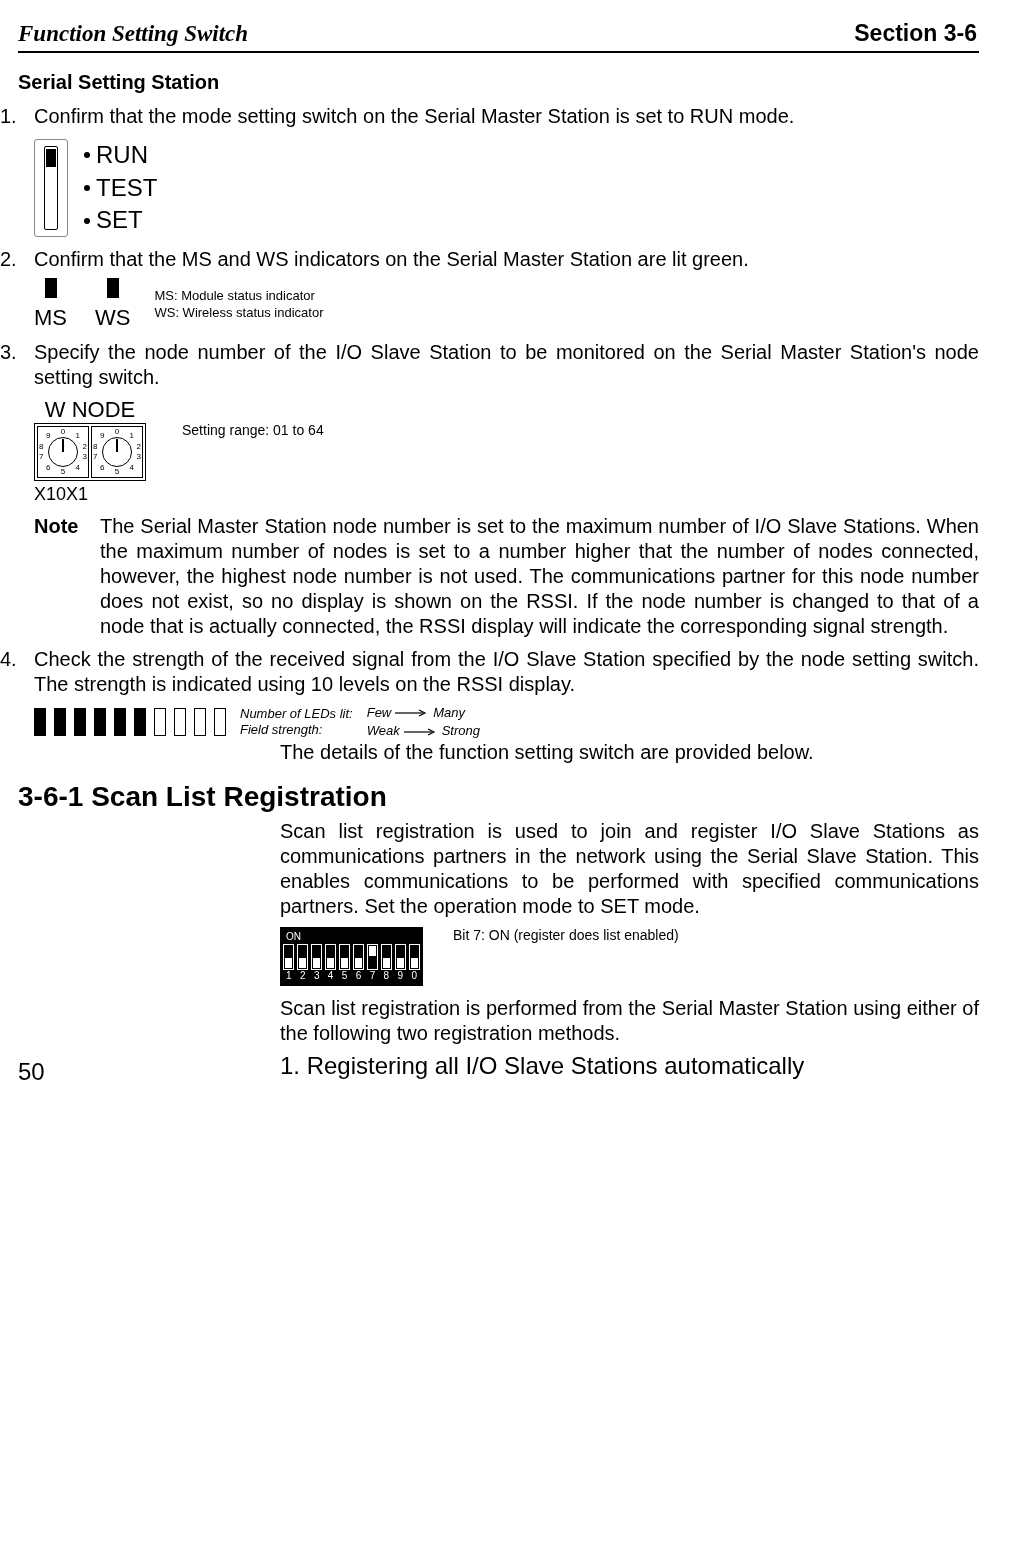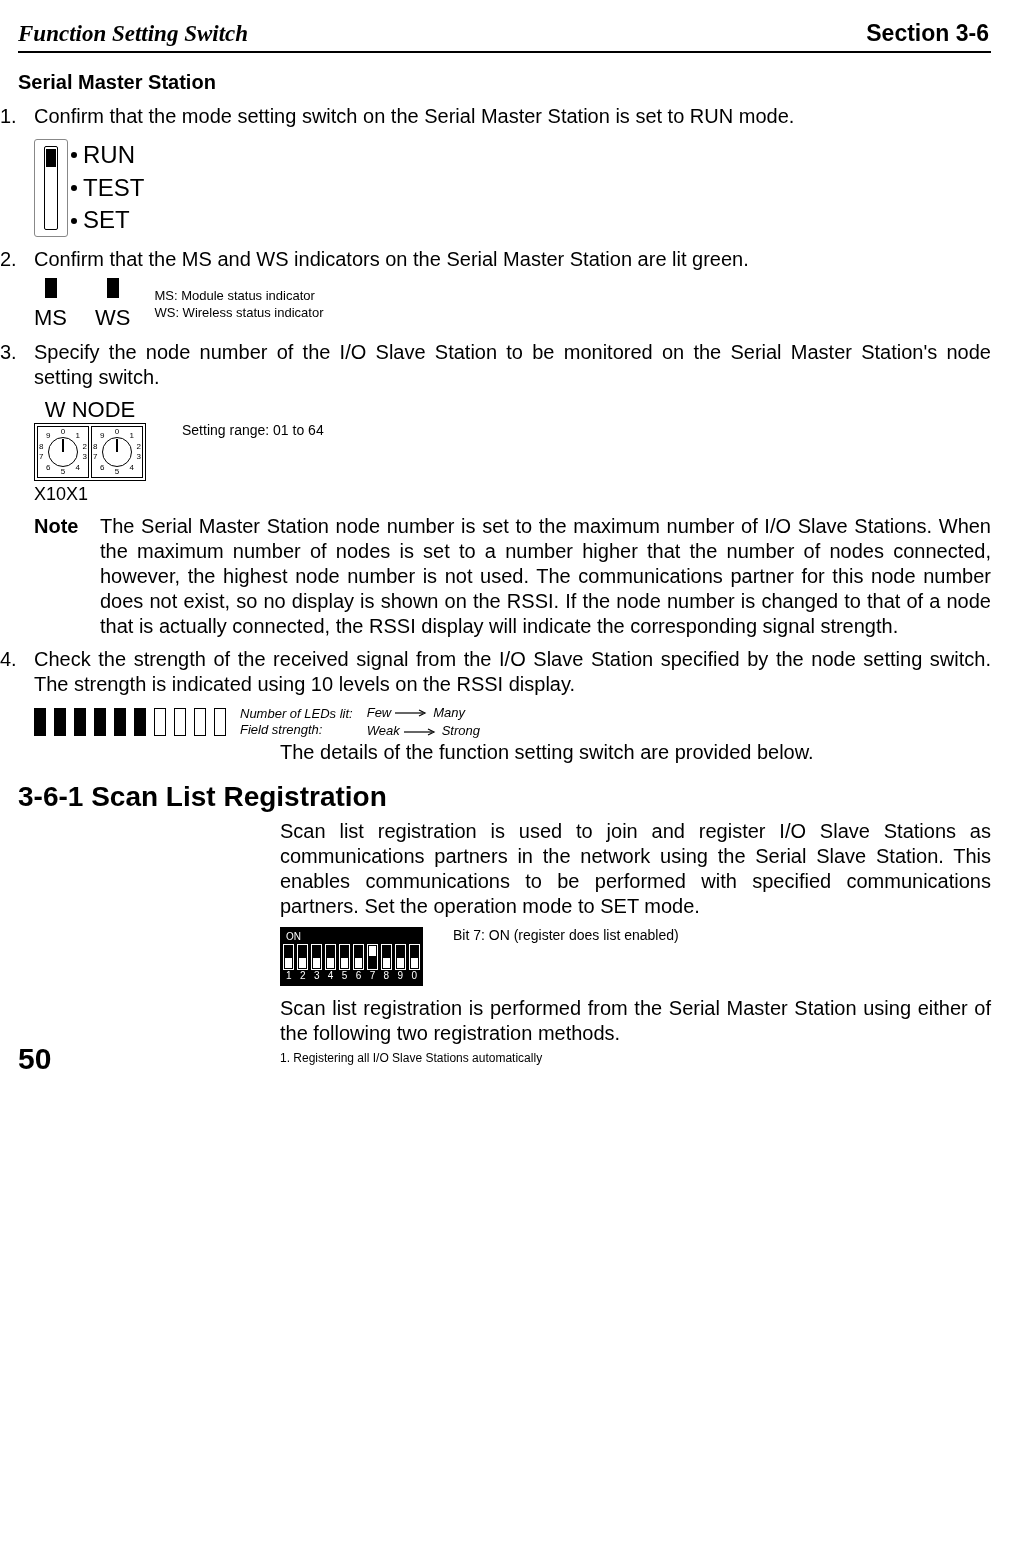--- a/index.html
+++ b/index.html
@@ -9,21 +9,21 @@
     width: 1013px;
     background: #fff;
     font-family: "Helvetica Neue", Helvetica, Arial, sans-serif;
     color: #000;
   }
   .page {
     position: relative;
     width: 1013px;
     height: 1094px;
     box-sizing: border-box;
-    padding: 20px 4px 0 0;
+    padding: 20px 16px 0 0;
   }
   .header-row {
     display: flex;
     align-items: baseline;
     justify-content: space-between;
     padding: 0 20px 0 18px;
   }
   .header-left {
     font-style: italic;
     font-weight: bold;
@@ -80,21 +80,21 @@
   }
   .li-body {
     flex: 1;
     text-align: justify;
   }
 
   
   .mode-switch {
     display: flex;
     align-items: center;
-    gap: 3px;
+    gap: 16px;
     margin: 10px 0 10px 0;
   }
   .switch-frame {
     width: 34px;
     height: 98px;
     border: 1.5px solid #888;
     border-radius: 3px;
     display: flex;
     flex-direction: column;
     justify-content: center;
@@ -338,44 +338,44 @@
     font-size: 10px;
     padding: 1px 3px 0 3px;
     font-family: Arial, sans-serif;
   }
   .bit7-text {
     font-size: 14px;
   }
   .plain-list {
     padding-left: 280px;
     padding-right: 18px;
-    font-size: 12px;
+    font-size: 24px;
     line-height: 1.35;
   }
 
   .page-number {
     position: absolute;
-    bottom: 18px;
+    bottom: 8px;
     left: 18px;
-    font-weight: bold;
-    font-size: 30px;
+    font-weight: normal;
+    font-size: 24px;
   }
 </style>
 </head>
 <body>
 
 <div class="page">
 
   <div class="header-row">
     <div class="header-left">Function Setting Switch</div>
     <div class="header-right">Section 3-6</div>
   </div>
   <hr class="hr">
 
-  <div class="subhead">Serial Master Station</div>
+  <div class="subhead">Serial Setting Station</div>
 
   <div class="content-row">
     <div class="content">
       <ol class="main-list">
 
         <li class="li">
           <div class="li-num">1.</div>
           <div class="li-body">Confirm that the mode setting switch on the Serial Master Station is set to RUN mode.</div>
         </li>
 

